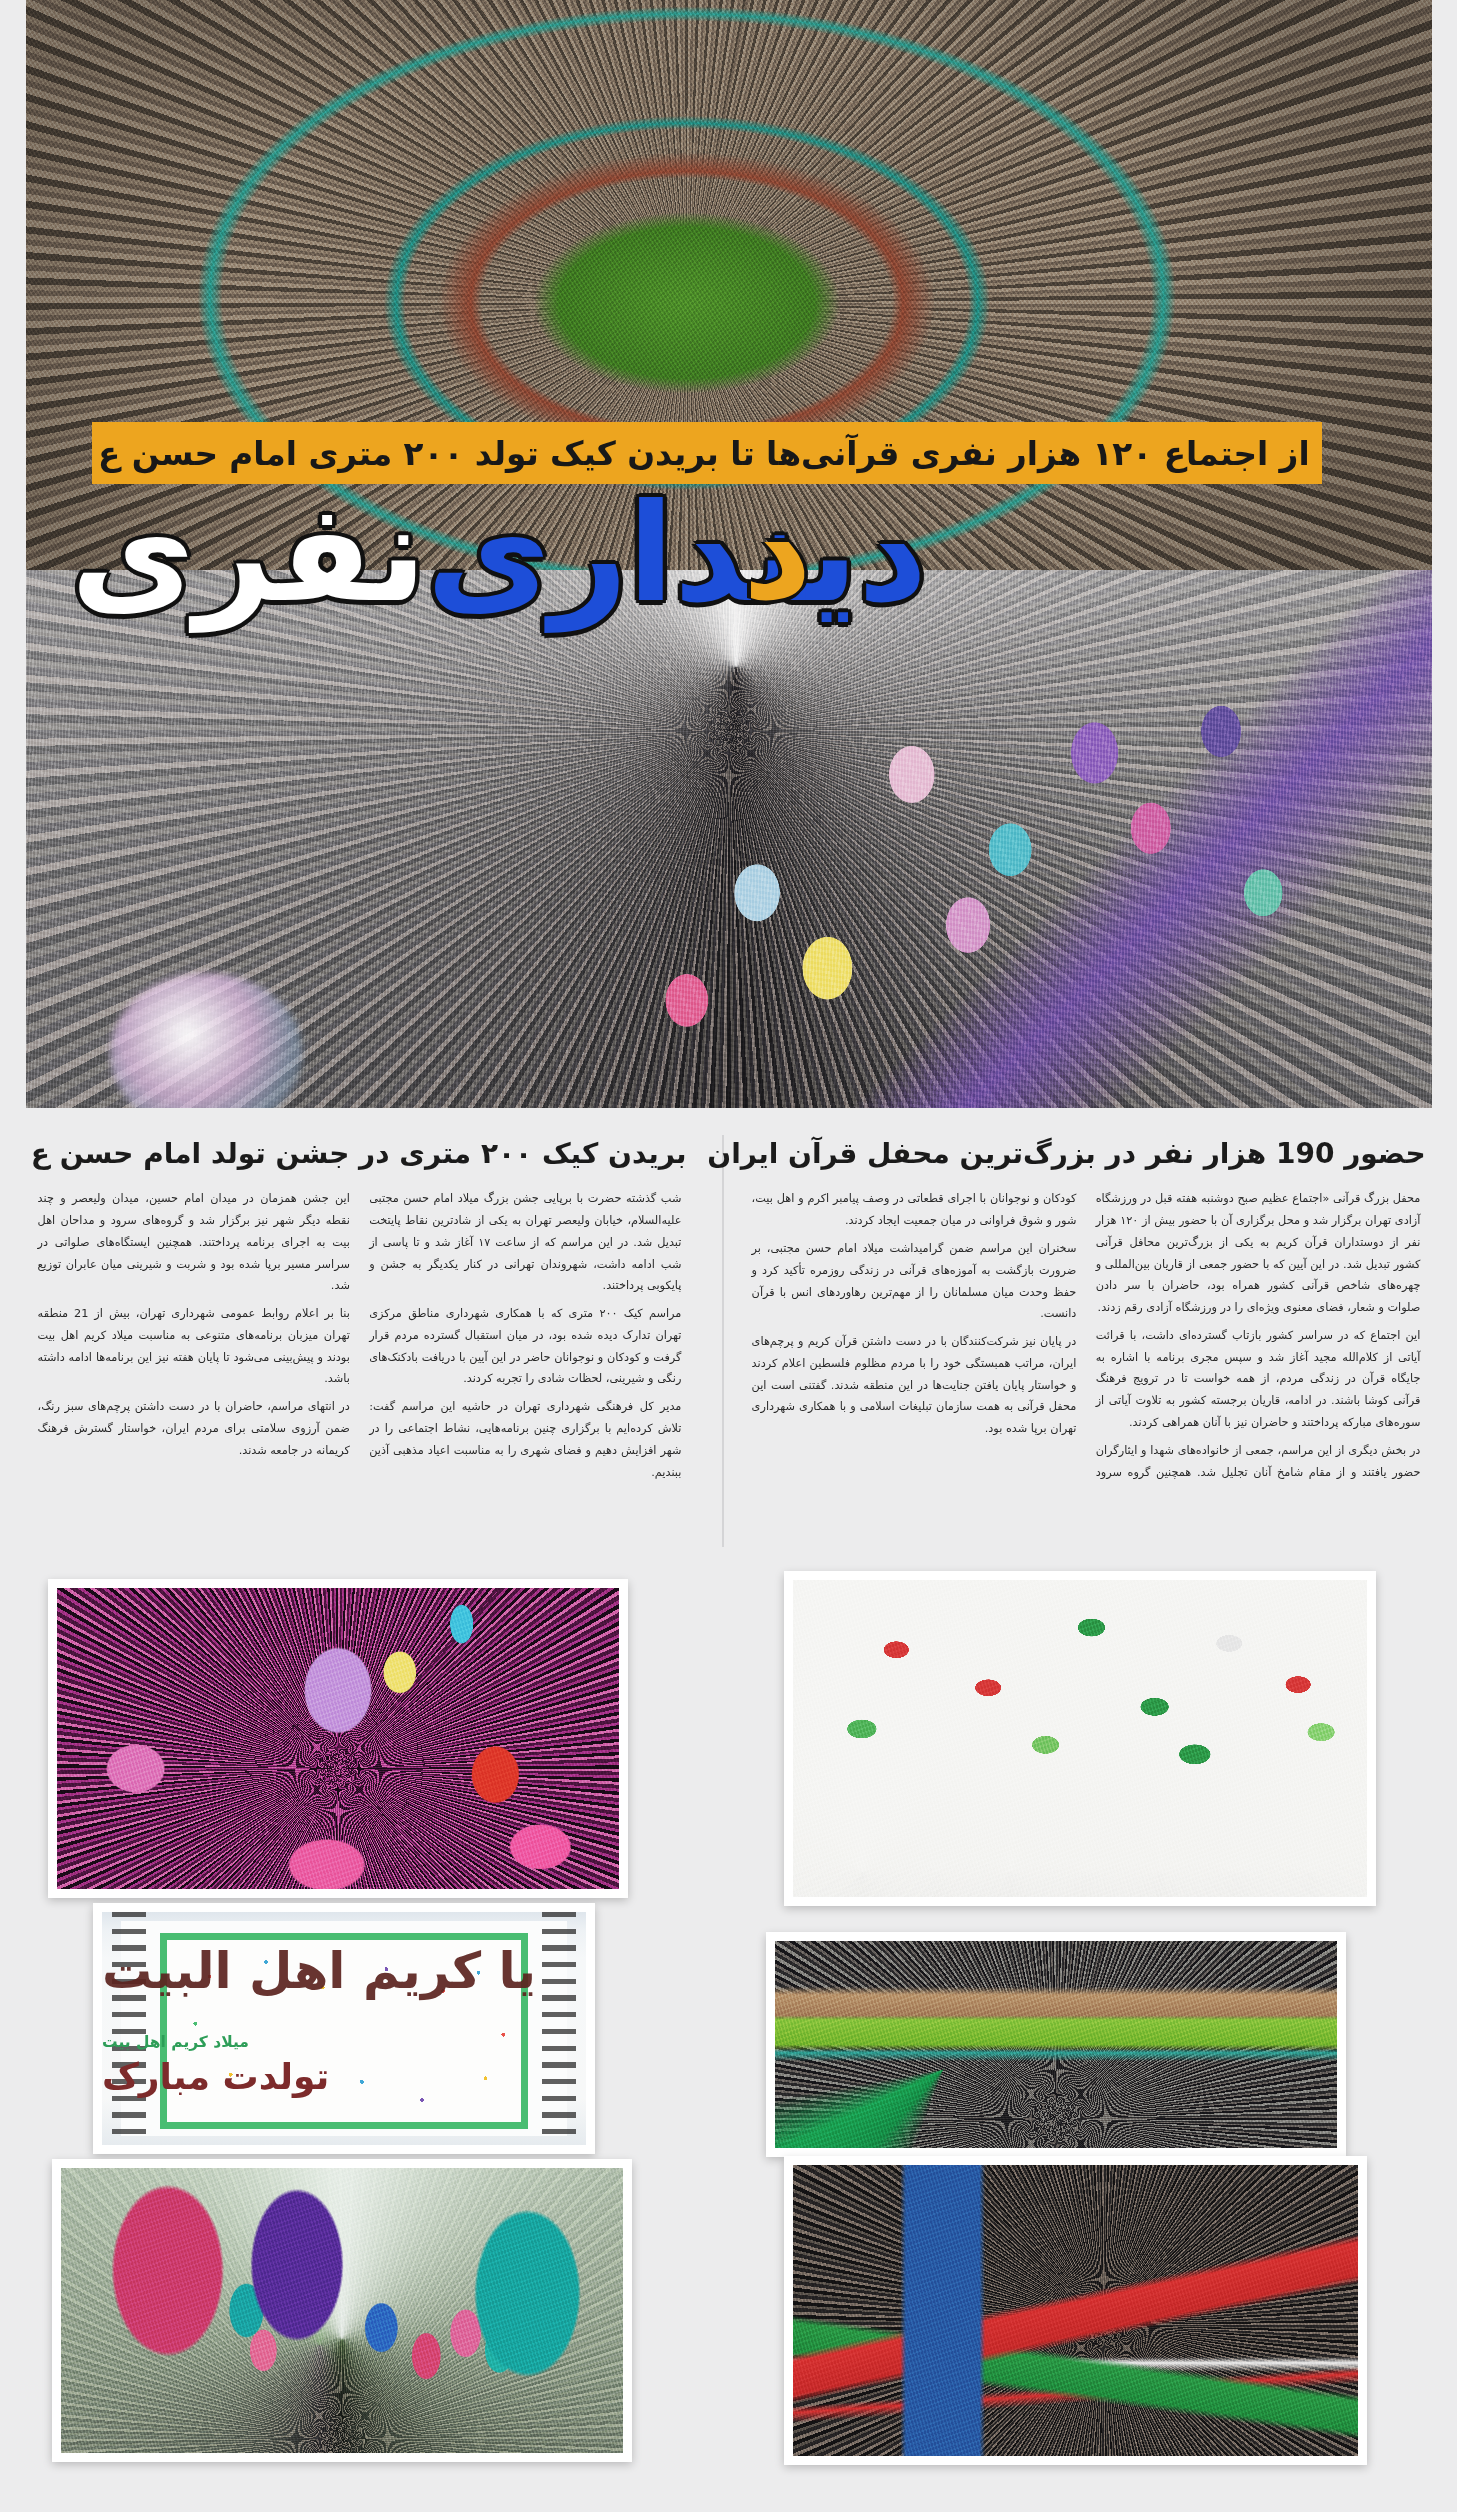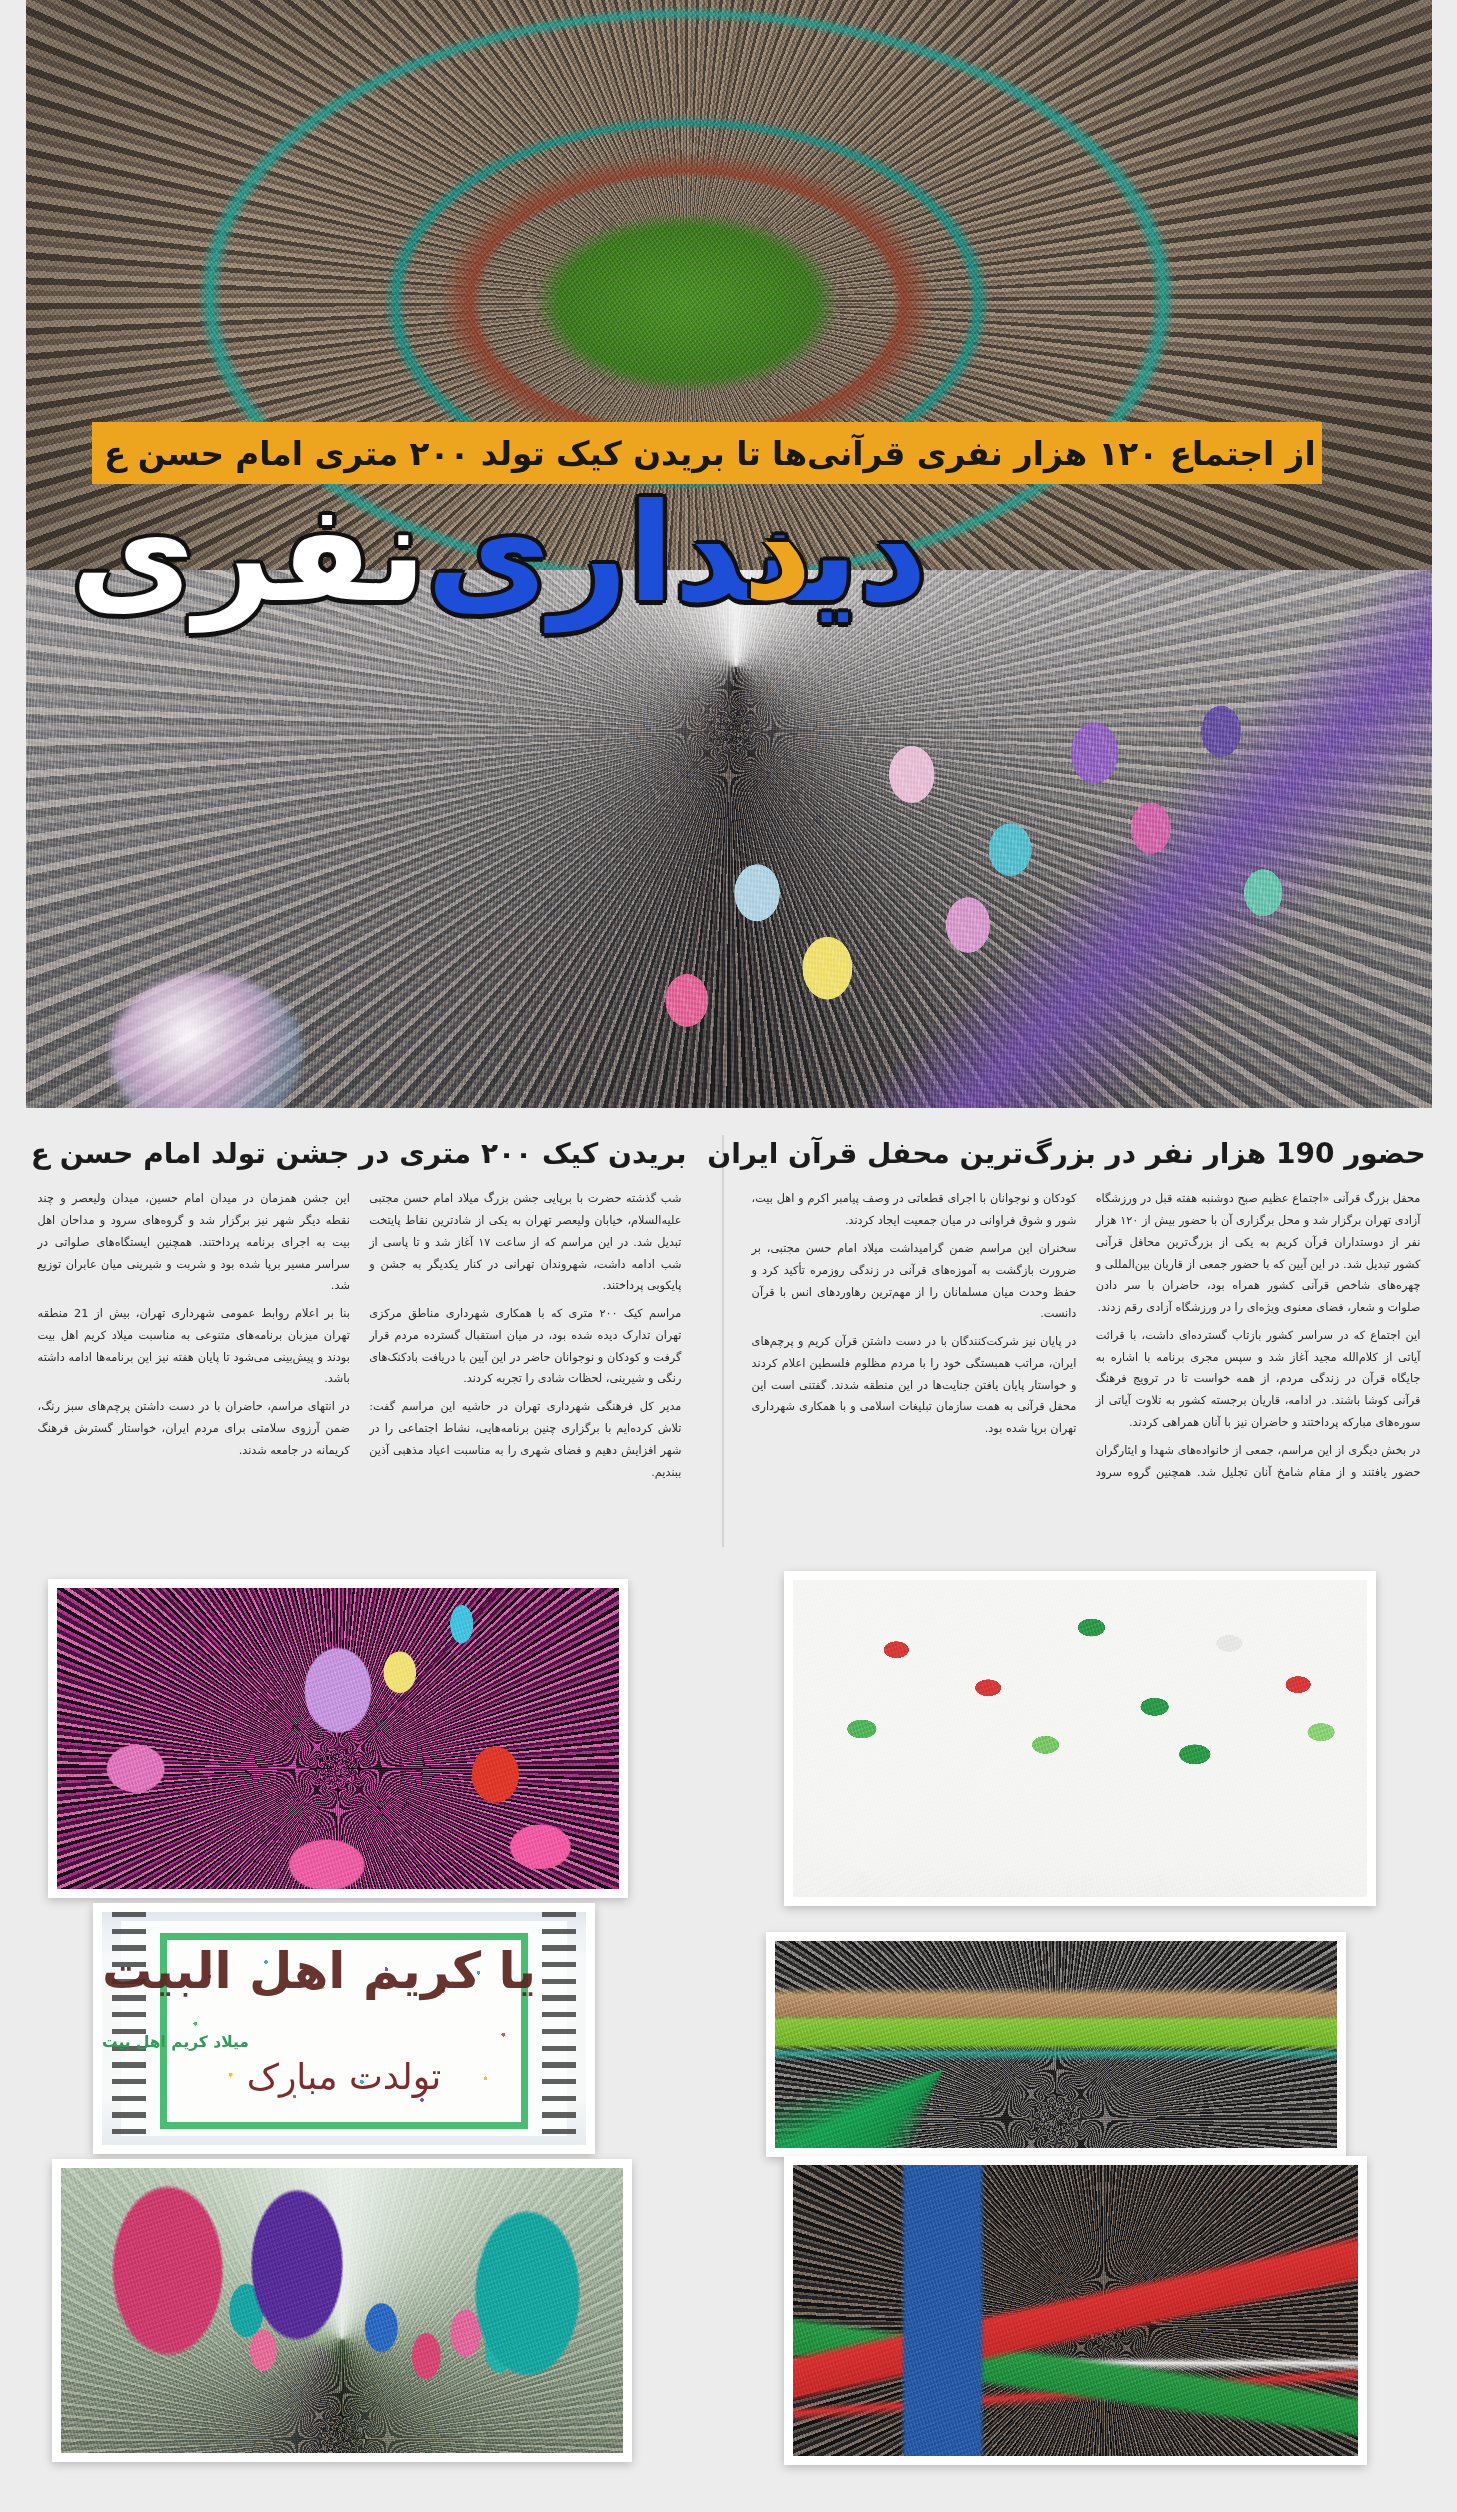--- a/index.html
+++ b/index.html
@@ -63,21 +63,21 @@
   #hero-stadium .vignette {
     position:absolute; inset:0;
     background: radial-gradient(ellipse 741px 451px at 47% 49%, rgba(0,0,0,0) 62%, rgba(0,0,0,.18) 100%);
   }
 
   
   #kicker-banner {
     position: absolute;
     left: 92px; top: 422px; width: 1230px; height: 62px;
     background: #eda51f;
-    display: flex; align-items: center; justify-content: flex-start;
+    display: flex; align-items: center; justify-content: flex-end;
     z-index: 40;
   }
   #kicker-banner .kicker-text {
     font-size: 33px;
     font-weight: 700;
     color: #181818;
     white-space: nowrap;
     letter-spacing: -0.6px;
     line-height: 1;
     transform: scaleX(.99);
@@ -306,22 +306,22 @@
     opacity: .92;
   }
   #ph-cake .cake-sub {
     position: absolute; left: 0; right: 0; top: 52%;
     text-align: left;
     font-size: 15.5px; font-weight: 700; color: #2e9e58;
     letter-spacing: -0.6px;
   }
   #ph-cake .cake-greeting {
     position: absolute; left: 0; right: 0; top: 62%;
-    text-align: center;
-    font-size: 36px; font-weight: 400; color: #7d2b2b;
+    text-align: left;
+    font-size: 36px; font-weight: 700; color: #7d2b2b;
     letter-spacing: -1.9px;
   }
   #ph-cake .cake-edge-l, #ph-cake .cake-edge-r {
     position: absolute; top: 0; bottom: 0; width: 7%;
     background-image: repeating-linear-gradient(180deg, #2b2b2b 0 5.2px, rgba(0,0,0,0) 5.2px 16.7px);
     opacity: .75;
   }
   #ph-cake .cake-edge-l { left: 2%; }
   #ph-cake .cake-edge-r { right: 2%; }
 

